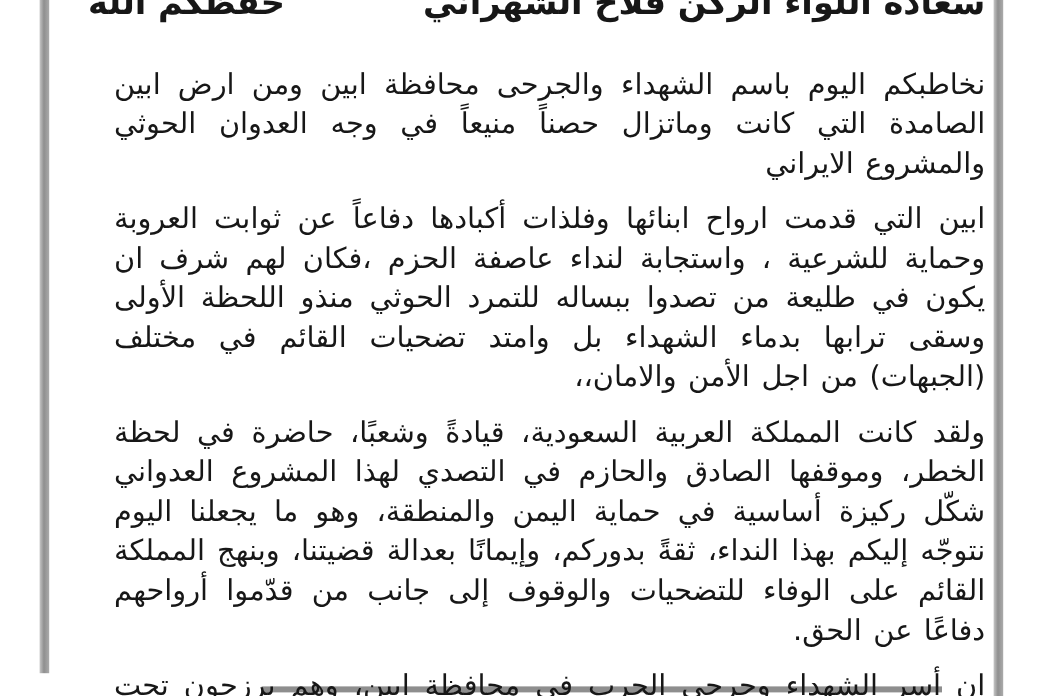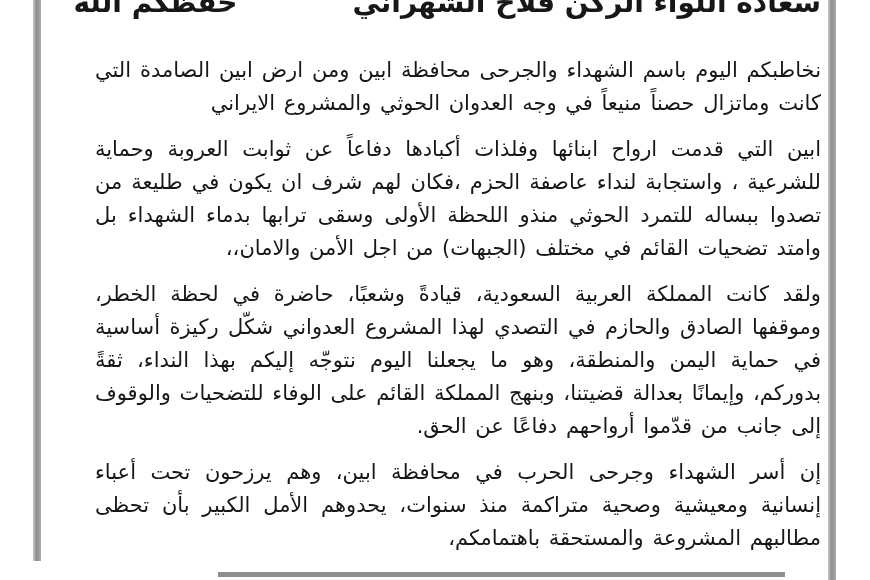--- a/index.html
+++ b/index.html
@@ -54,21 +54,21 @@
     font-size: 28px;
     line-height: 38px;
     white-space: nowrap;
   }
   .salutation .gap {
     width: 115px;
     flex: 0 0 auto;
   }
   .para {
     margin: 0 0 13px 0;
-    font-size: 21px;
+    font-size: 24px;
     line-height: 33px;
     text-align: justify;
     word-spacing: 2px;
   }
   .para:last-child { margin-bottom: 0; }
 </style>
 </head>
 <body>
 
 <div class="page">

